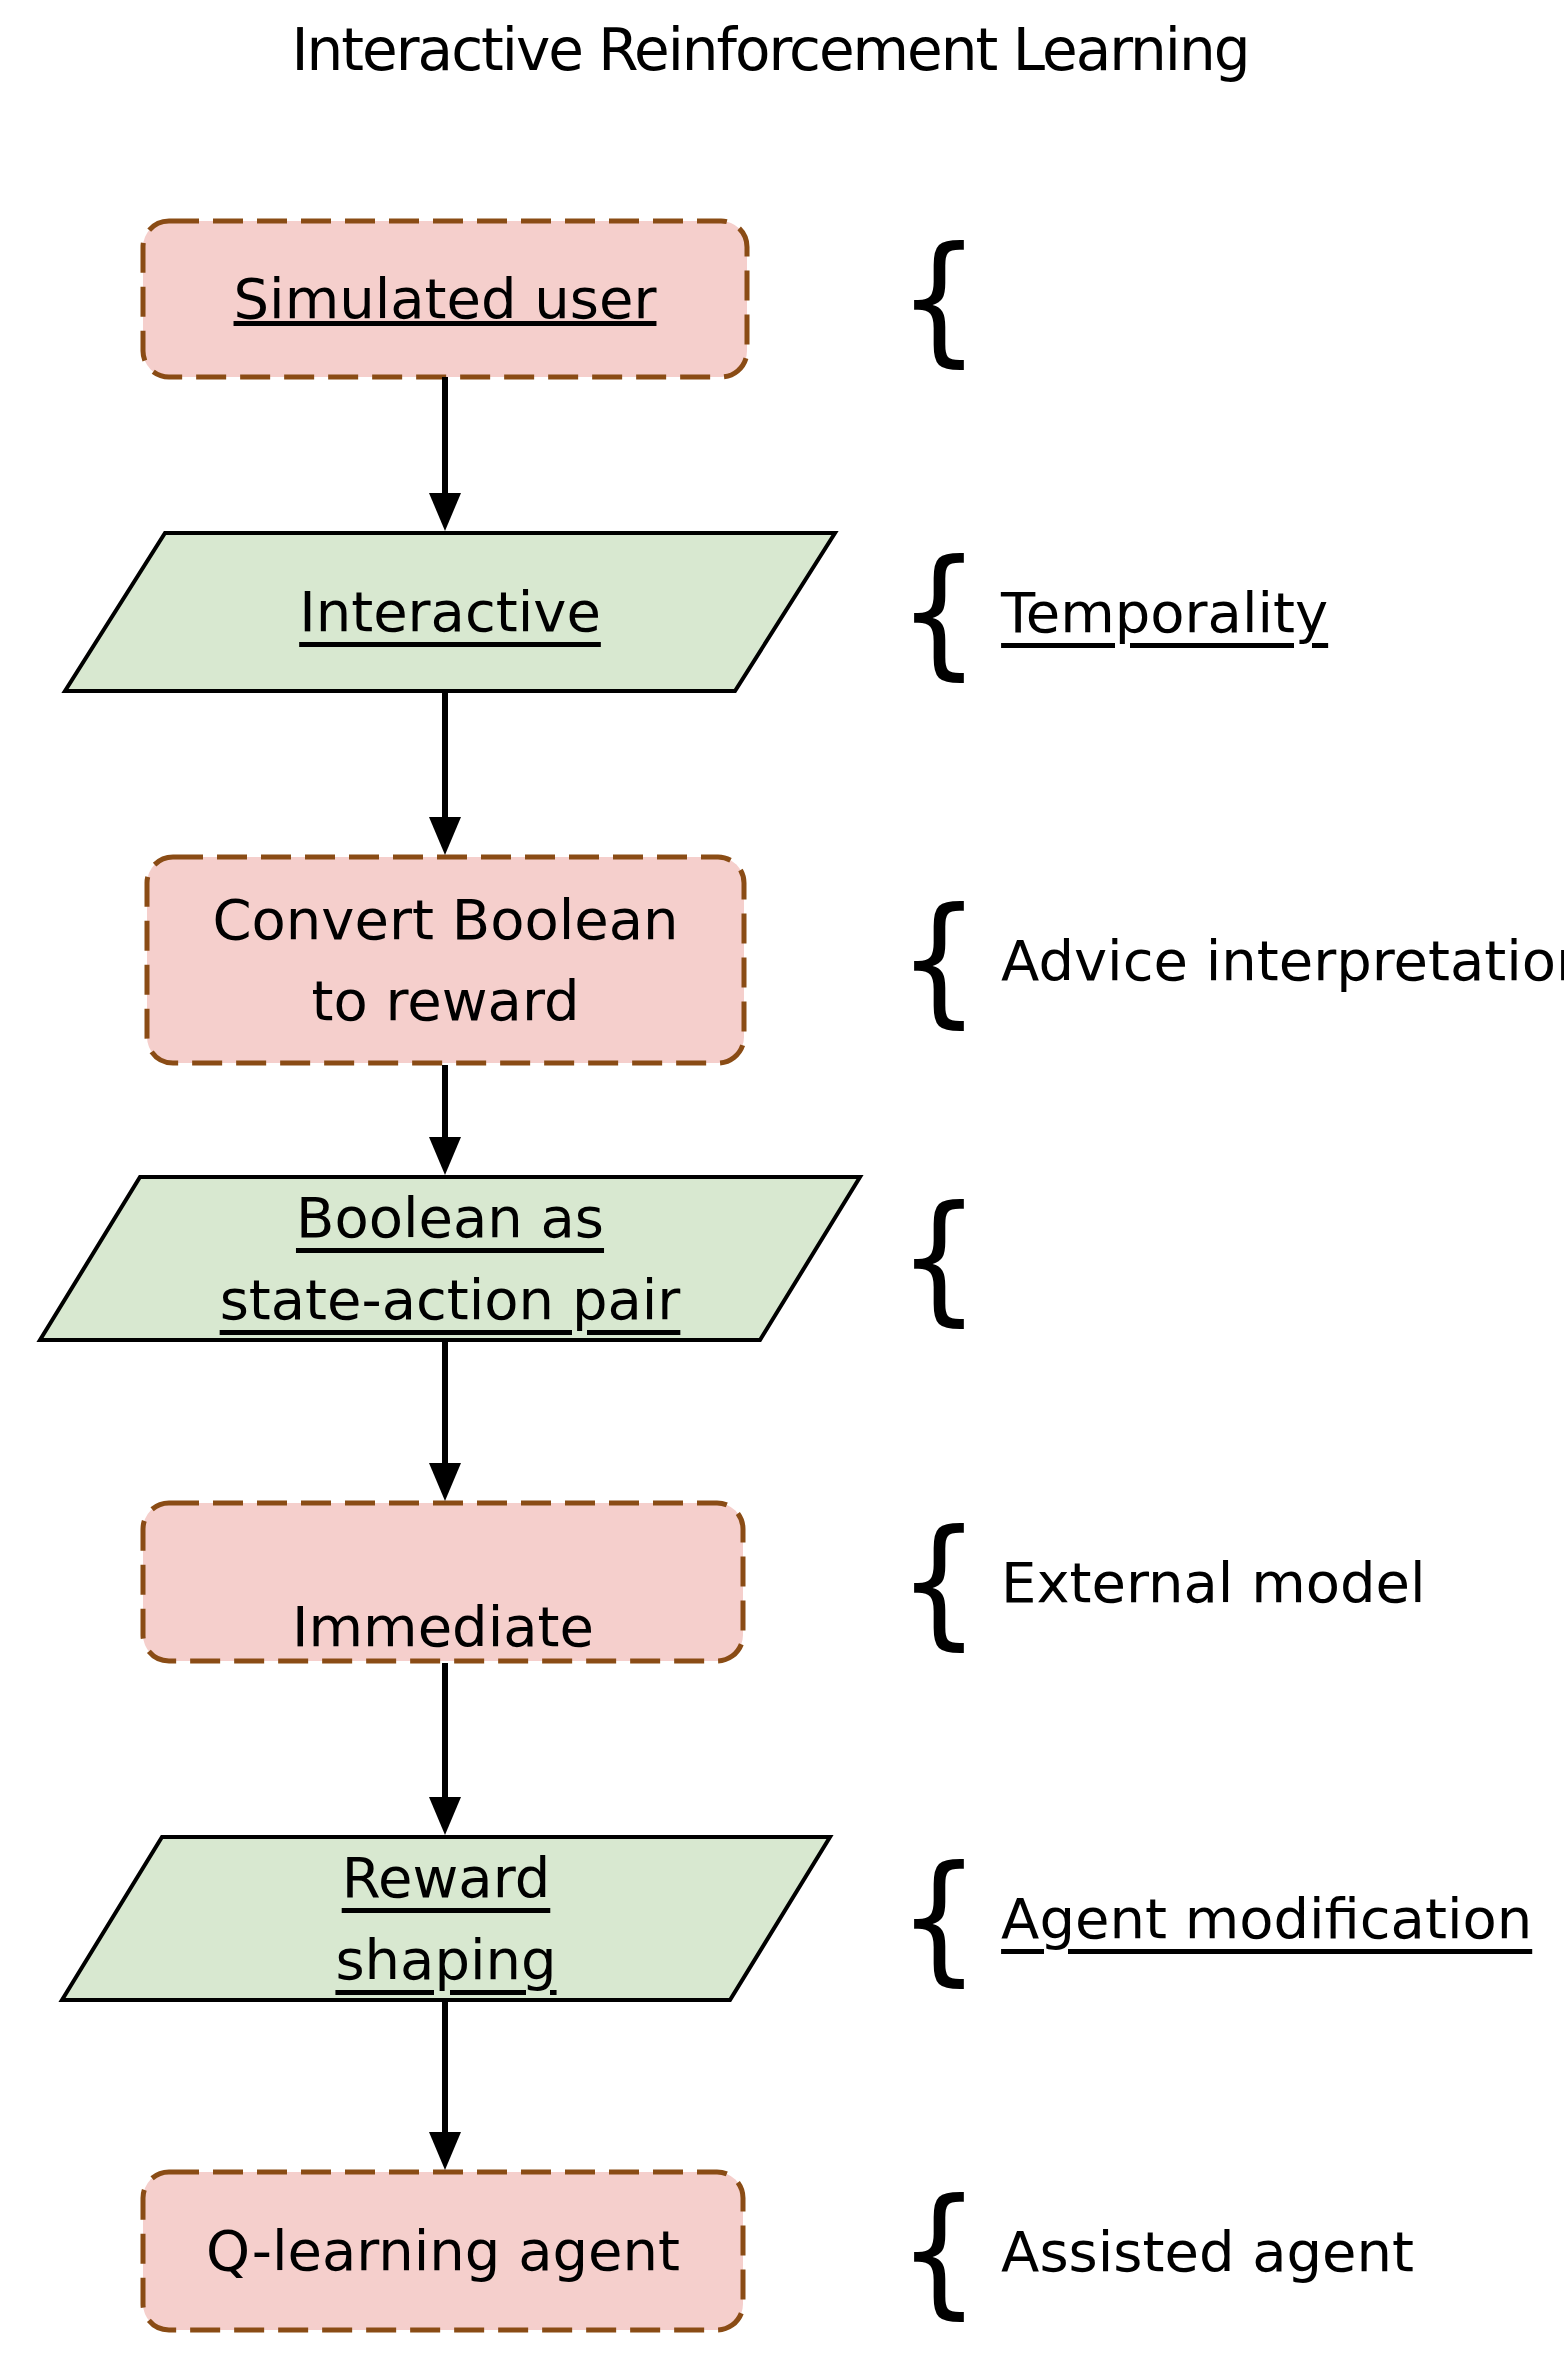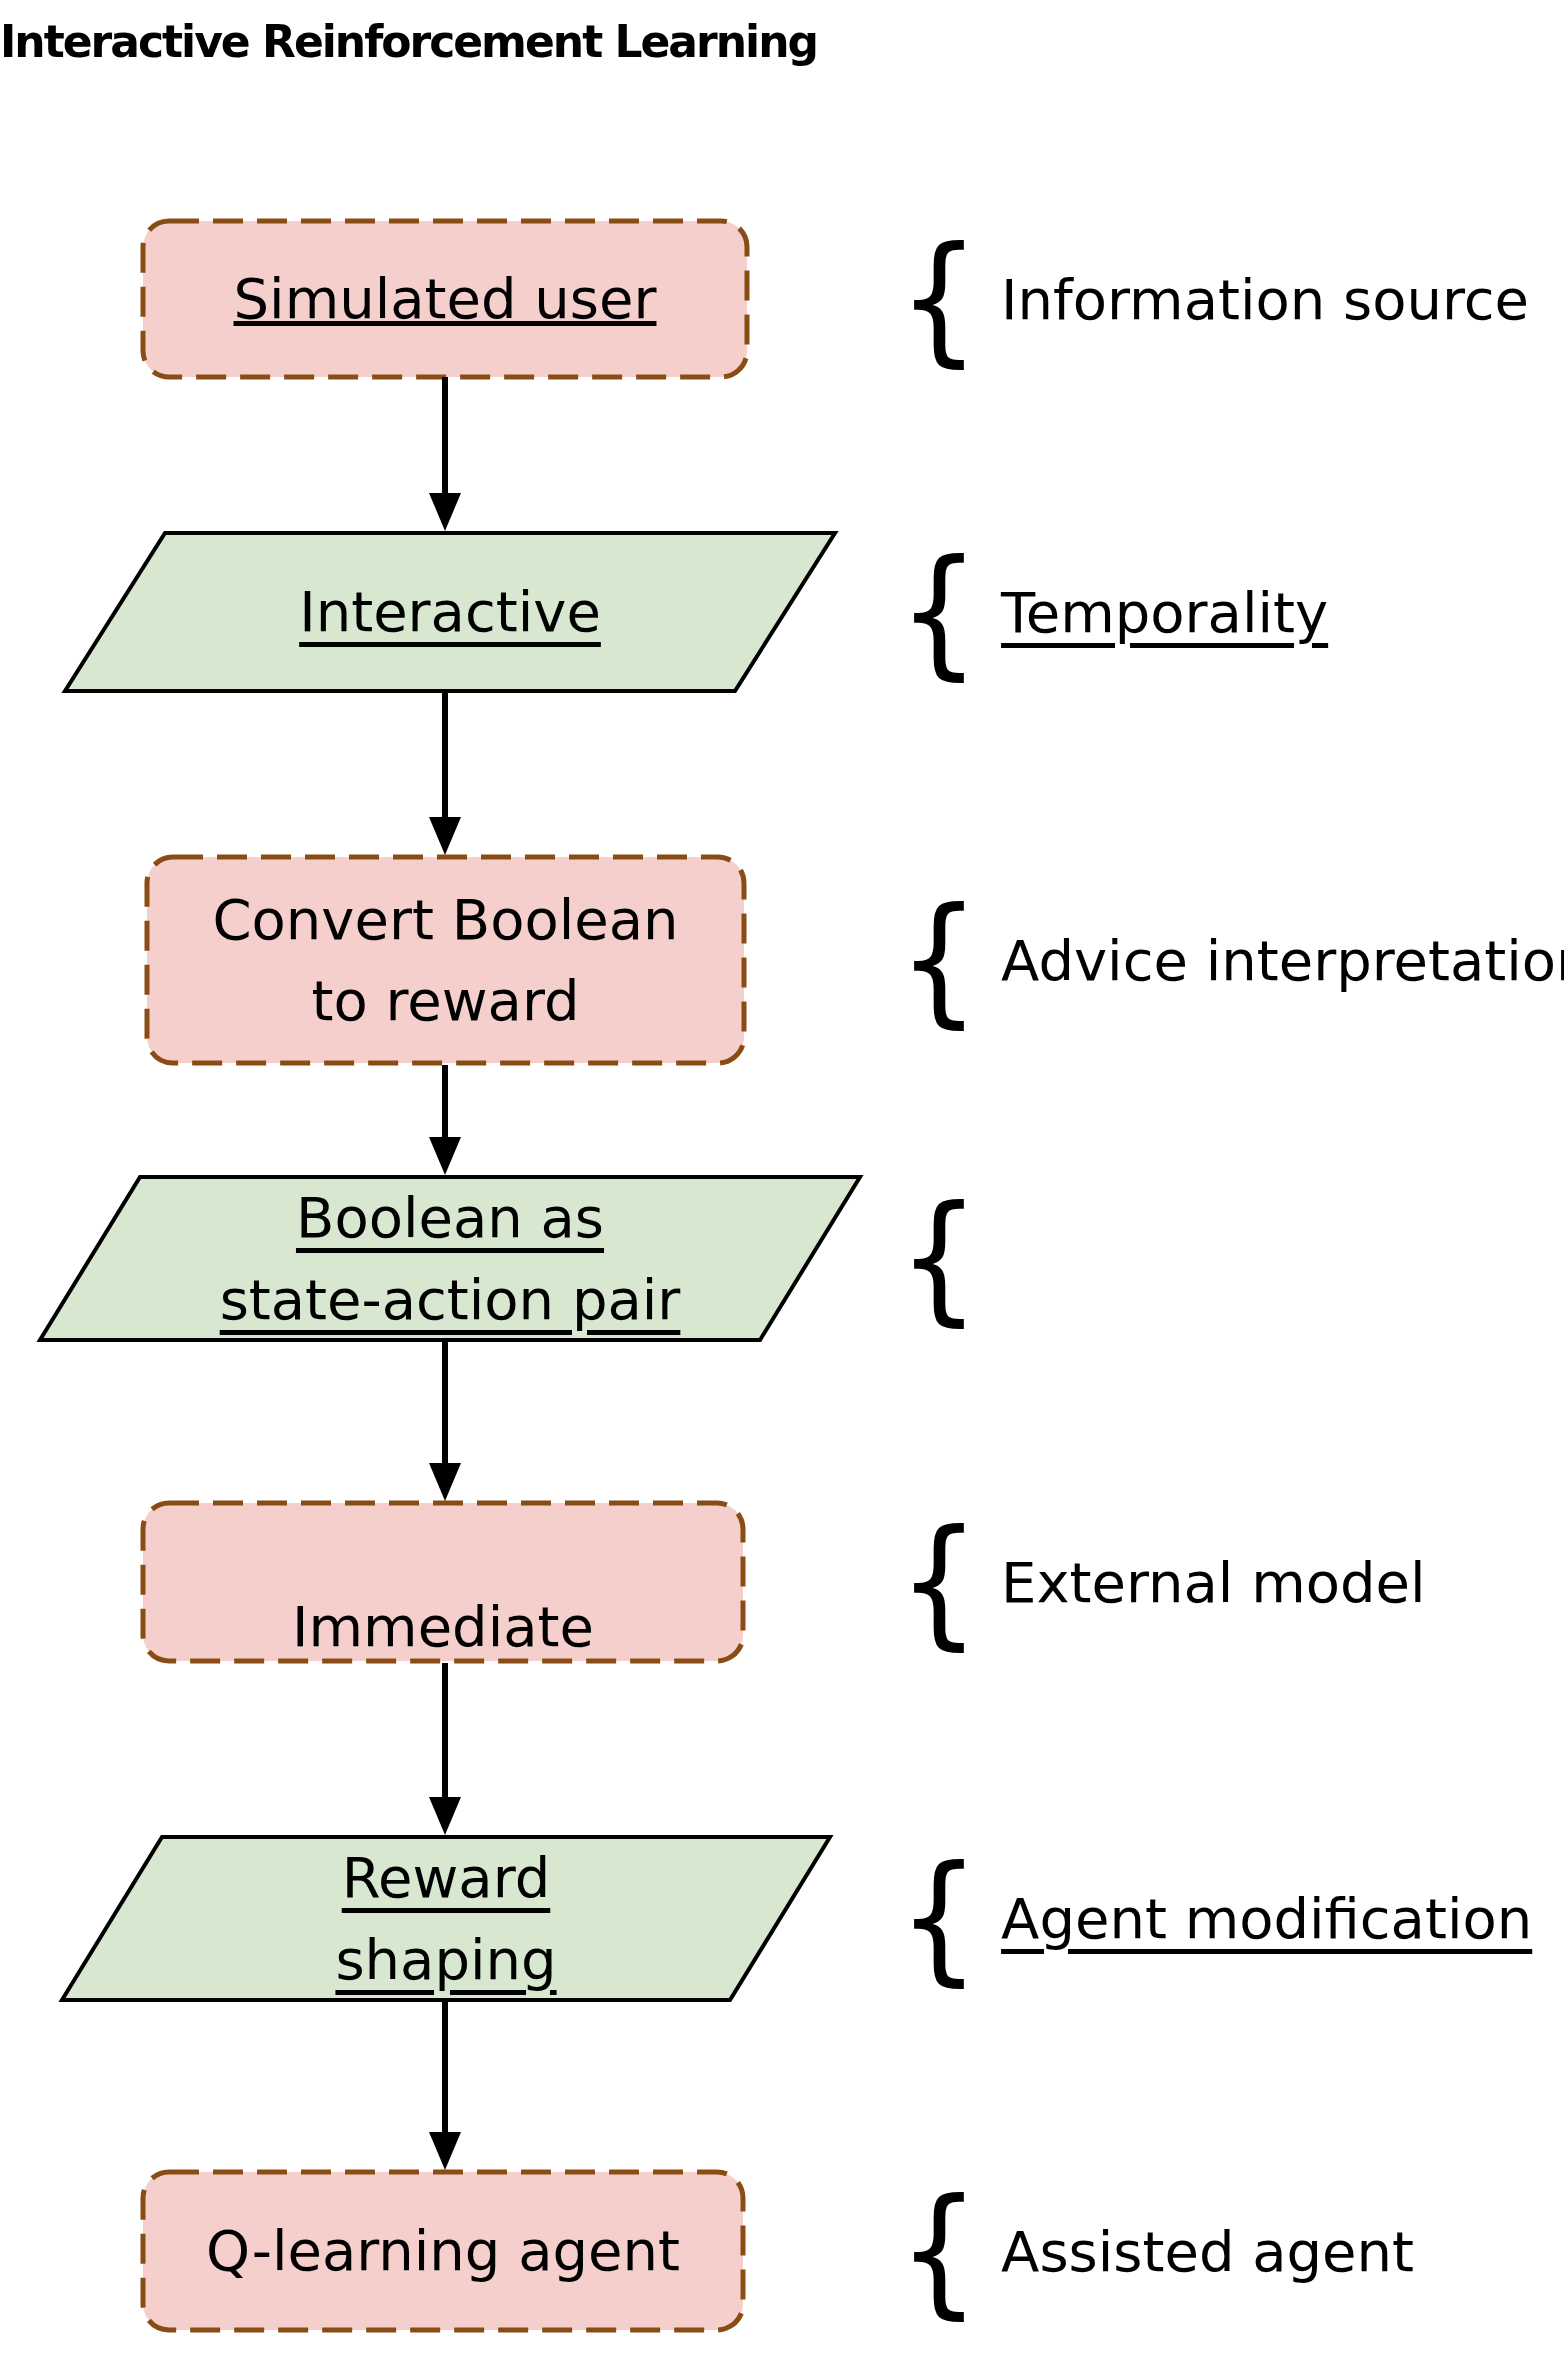--- a/index.html
+++ b/index.html
@@ -36,23 +36,23 @@
   }
   .arrow-head {
     fill: #000000;
     stroke: none;
   }
   .page-title {
     position: absolute;
     left: 0;
     top: 16px;
     width: 1540px;
-    text-align: left;
-    font-size: 44px;
-    font-weight: bold;
+    text-align: center;
+    font-size: 58px;
+    font-weight: normal;
     letter-spacing: -2px;
     white-space: nowrap;
   }
   .node-label {
     position: absolute;
     display: flex;
     align-items: center;
     justify-content: center;
     text-align: center;
     font-size: 56px;
@@ -143,21 +143,20 @@
 
   <div class="node-label" style="left:143px; top:1548px; width:600px; height:158px;">Immediate</div>
 
   <div class="node-label u" style="left:62px;  top:1837px; width:768px; height:163px;">Reward
 shaping</div>
 
   <div class="node-label" style="left:143px; top:2172px; width:600px; height:158px;">Q-learning agent</div>
 
   <div class="annot" style="left:898px; top:214px;">
     <span class="brace">{</span>
-    <span class="annot-text">Information source</span>
   </div>
 
   <div class="annot" style="left:898px; top:527px;">
     <span class="brace">{</span>
     <span class="annot-text u">Temporality</span>
   </div>
 
   <div class="annot" style="left:898px; top:875px;">
     <span class="brace">{</span>
     <span class="annot-text">Advice interpretation</span>

